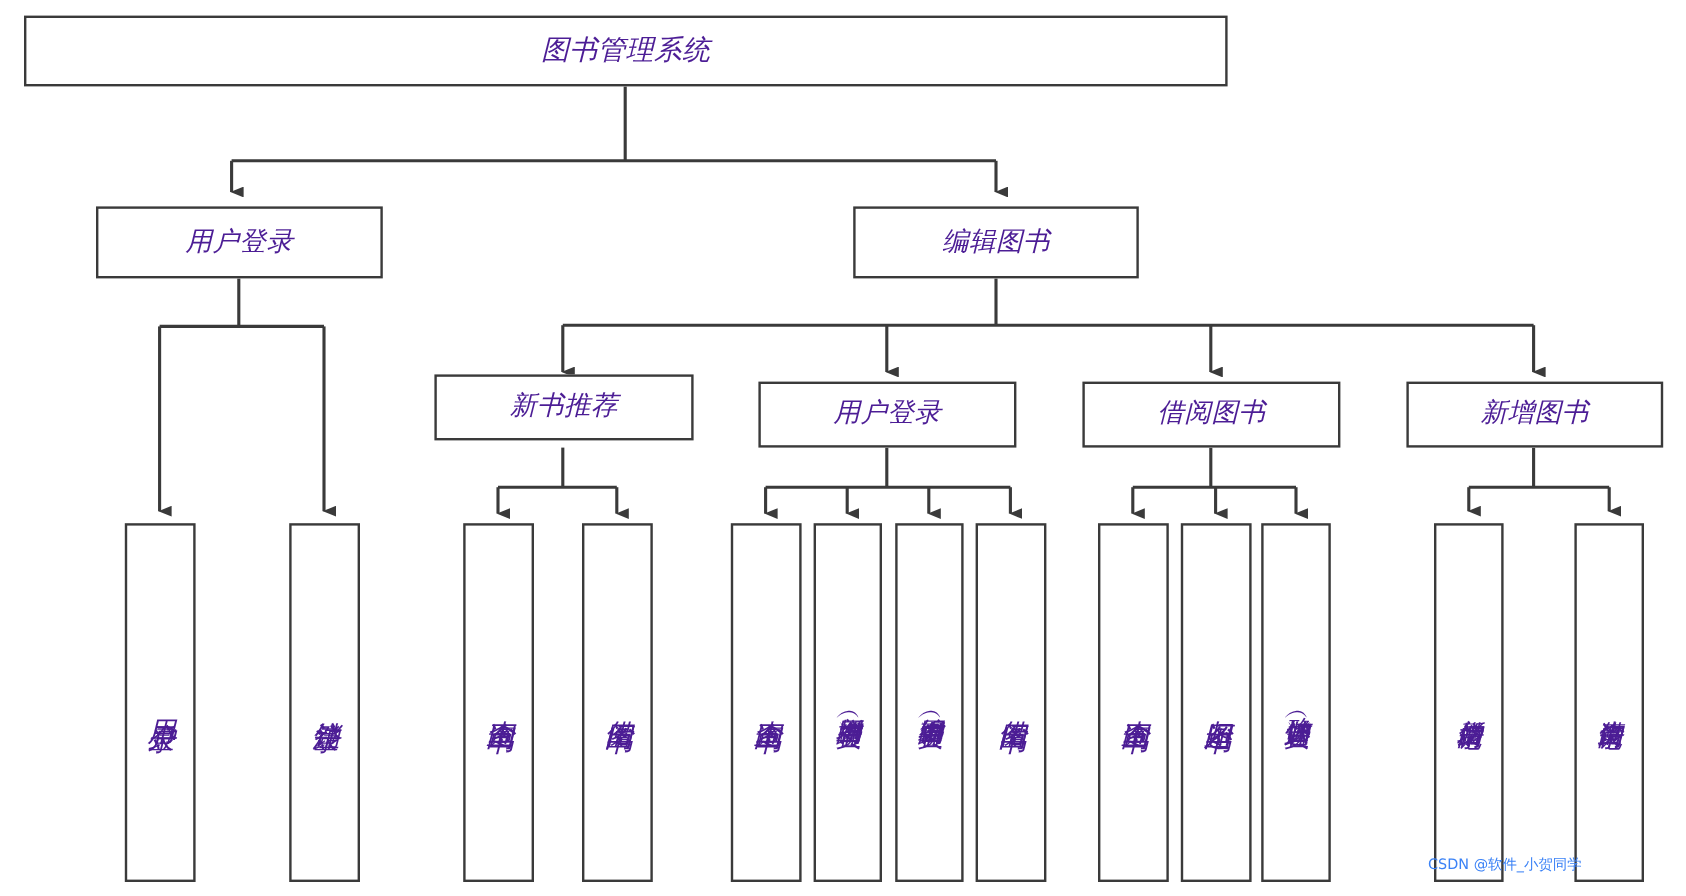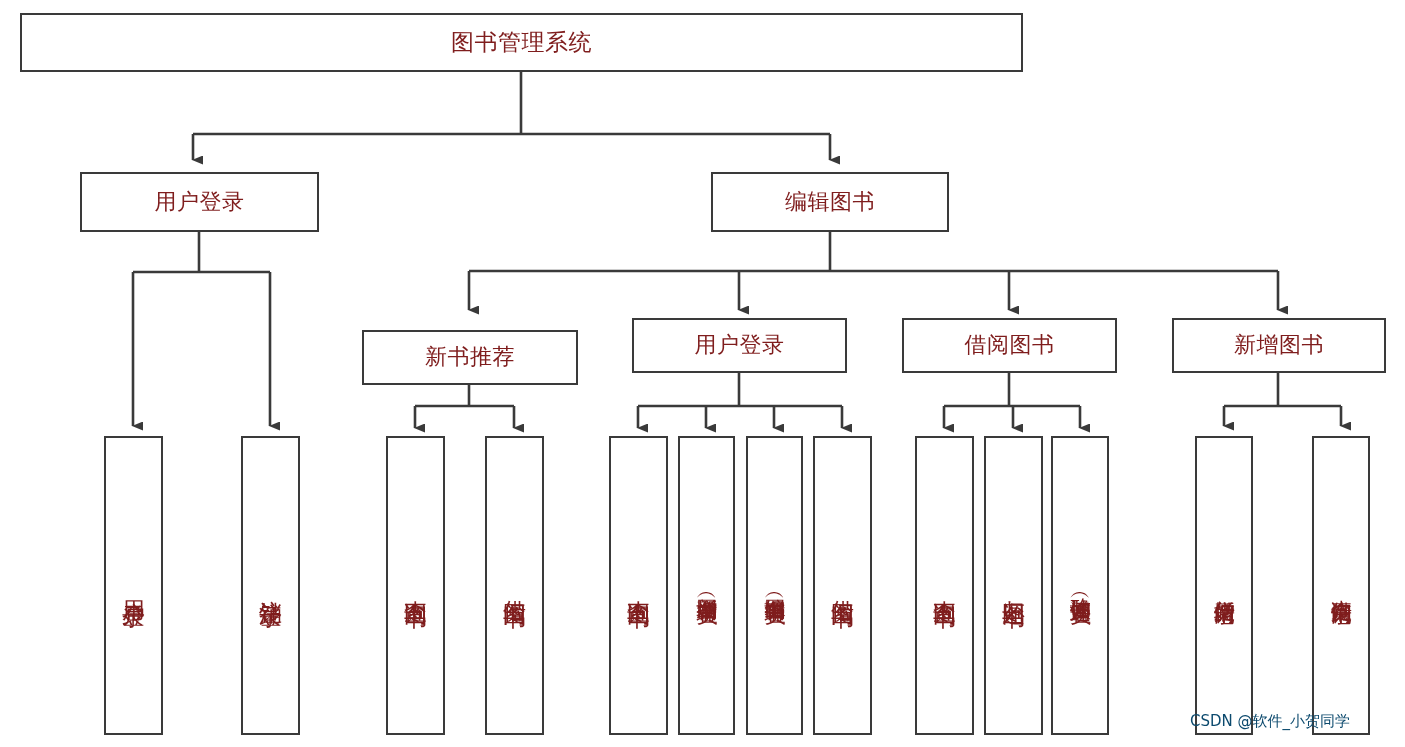--- a/index.html
+++ b/index.html
@@ -32,23 +32,24 @@
     background: #ffffff;
     border: 2.5px solid #3a3a3a;
     display: flex;
     align-items: center;
     justify-content: center;
     color: #333333;
   }
   .node-label {
     display: block;
     text-align: left;
-    color: #7f1d1d;
+    color: #4c1d95;
     line-height: 1.12;
     letter-spacing: 0.5px;
+    font-style: italic;
   }
   
   .node.horiz .node-label {
     font-size: 22px;
     writing-mode: horizontal-tb;
   }
   .node.root .node-label {
     font-size: 23px;
   }
   
@@ -65,22 +66,22 @@
     white-space: nowrap;
   }
   .node.vert.narrow .node-label {
     font-size: 21px;
     letter-spacing: 1px;
   }
   #watermark {
     position: absolute;
     left: 1190px;
     top: 712px;
-    font-size: 15px;
-    color: #0c4a6e;
+    font-size: 12px;
+    color: #3b82f6;
     white-space: nowrap;
     font-family: "DejaVu Sans", "Liberation Sans", sans-serif;
   }
 </style>
 </head>
 <body>
 
 <div id="diagram-root">
 
   <svg id="edges-layer" viewBox="0 0 1405 747" xmlns="http://www.w3.org/2000/svg">
@@ -139,21 +140,21 @@
   </div>
 
   <div class="node horiz" style="left:80px; top:172px; width:239px; height:60px;">
     <span class="node-label">用户登录</span>
   </div>
 
   <div class="node horiz" style="left:711px; top:172px; width:238px; height:60px;">
     <span class="node-label">编辑图书</span>
   </div>
 
-  <div class="node horiz" style="left:362px; top:330px; width:216px; height:55px;">
+  <div class="node horiz" style="left:362px; top:312px; width:216px; height:55px;">
     <span class="node-label">新书推荐</span>
   </div>
 
   <div class="node horiz" style="left:632px; top:318px; width:215px; height:55px;">
     <span class="node-label">用户登录</span>
   </div>
 
   <div class="node horiz" style="left:902px; top:318px; width:215px; height:55px;">
     <span class="node-label">借阅图书</span>
   </div>

